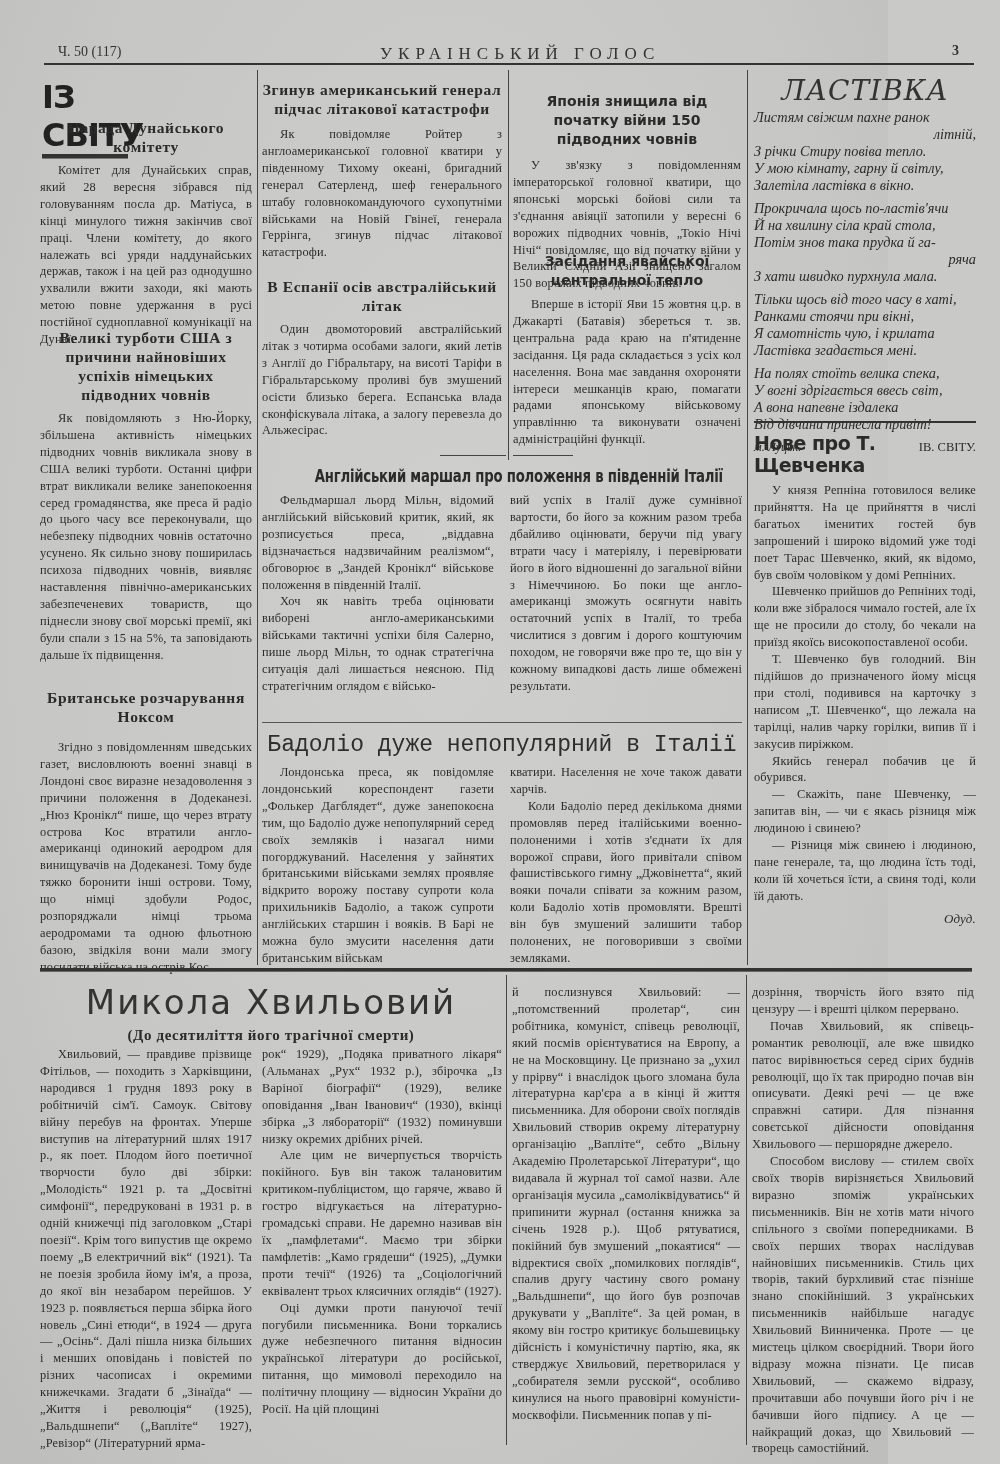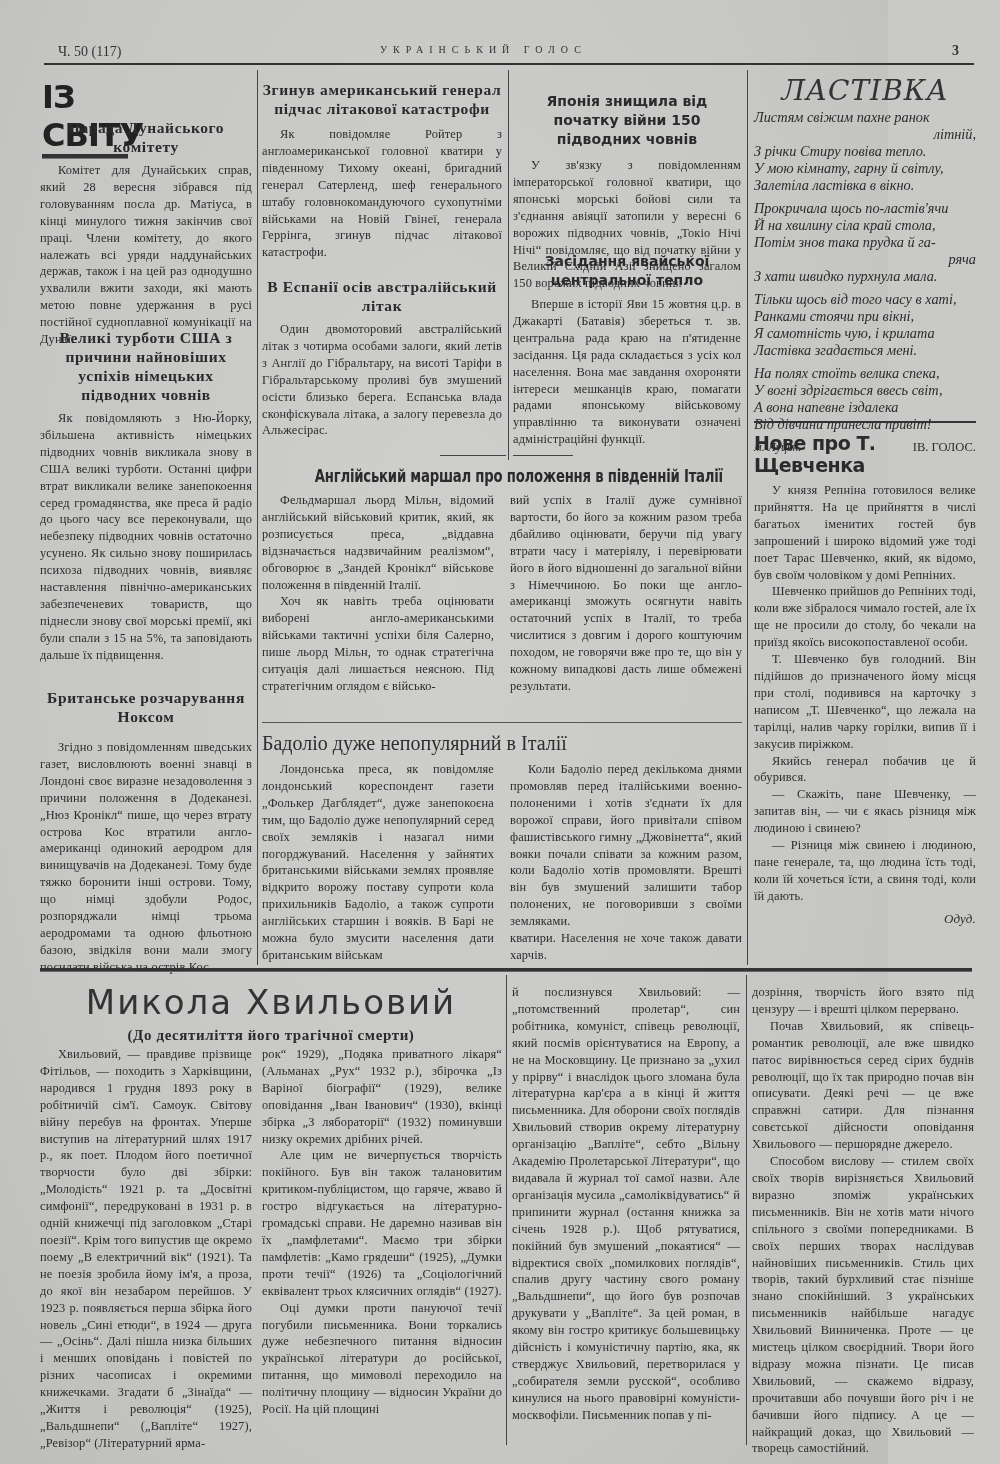--- a/index.html
+++ b/index.html
@@ -17,30 +17,30 @@
   .p{font-size:12.4px;line-height:16.9px;text-align:justify;color:#2d2d2d;letter-spacing:0.15px;}
   .p .par{text-indent:18px;margin:0;}
   .poem-title{font-family:"DejaVu Serif",serif;font-style:italic;font-size:28px;text-align:center;color:#333;letter-spacing:1px;}
   .poem{font-family:"Liberation Serif",serif;font-style:italic;font-size:14.3px;line-height:17px;color:#2b2b2b;}
   .poem .st{margin-bottom:6px;}
   .poem .ln{display:block;}
   .poem .ln.r{text-align:right;}
   .sig{font-style:italic;font-size:12px;}
   .big-title{font-family:"DejaVu Sans",sans-serif;font-size:34px;text-align:center;color:#333;letter-spacing:2px;}
   .cond{font-family:"DejaVu Sans",sans-serif;font-weight:bold;font-size:16px;letter-spacing:-0.3px;transform:scaleX(0.78);transform-origin:center;white-space:nowrap;text-align:center;color:#2b2b2b;}
-  .sans-h{font-family:Liberation Serif, serif;font-size:20px;color:#2e2e2e;}
+  .sans-h{font-family:Liberation Mono, monospace;font-size:23px;text-align:center;color:#2e2e2e;}
   .bold-cond{font-family:"DejaVu Sans",sans-serif;font-weight:bold;font-size:19px;color:#2b2b2b;letter-spacing:-0.5px;}
 </style>
 </head>
 <body>
 
 <div class="page">
 
   <div class="abs hdr" style="left:58px;top:44px;">Ч. 50 (117)</div>
-  <div class="abs hdr" style="left:380px;top:44px;letter-spacing:6px;font-size:10px;">УКРАІНСЬКИЙ ГОЛОС</div>
+  <div class="abs hdr" style="left:380px;top:44px;letter-spacing:6px;font-size:17px;">УКРАІНСЬКИЙ ГОЛОС</div>
   <div class="abs hdr" style="left:952px;top:43px;font-weight:bold;">3</div>
   <div class="rule" style="left:44px;top:63px;width:930px;"></div>
 
   <div class="vrule" style="left:257px;top:70px;height:895px;"></div>
   <div class="vrule" style="left:508px;top:70px;height:390px;"></div>
   <div class="vrule" style="left:747px;top:70px;height:895px;"></div>
 
   <div class="abs" style="left:42px;top:78px;width:86px;">
     <div class="sec-title">ІЗ СВІТУ</div>
     <div class="sec-underline"></div>
@@ -113,22 +113,22 @@
 
   <div class="abs" style="left:262px;top:722px;width:480px;height:1px;background:#555;"></div>
 
   <div class="abs" style="left:262px;top:732px;width:480px;">
     <div class="sans-h" style="margin-bottom:6px;">Бадоліо дуже непопулярний в Італії</div>
     <div style="display:flex;gap:16px;">
       <div class="p" style="width:232px;">
         <p class="par">Лондонська преса, як повідомляе лондонський кореспондент газети „Фолькер Дагблядет“, дуже занепокоєна тим, що Бадоліо дуже непопулярний серед своїх земляків і назагал ними погорджуваний. Населення у зайнятих британськими військами землях проявляе відкрито ворожу поставу супроти кола прихильників Бадоліо, а також супроти англійських старшин і вояків. В Барі не можна було змусити населення дати британським військам</p>
       </div>
       <div class="p" style="width:232px;">
+        <p class="par" style="text-indent:0">кватири. Населення не хоче також давати харчів.</p>
         <p class="par">Коли Бадоліо перед декількома днями промовляв перед італійськими военно-полоненими і хотів з'єднати їх для ворожої справи, його привітали співом фашистівського гимну „Джовінетта“, який вояки почали співати за кожним разом, коли Бадоліо хотів промовляти. Врешті він був змушений залишити табор полонених, не поговоривши з своїми земляками.</p>
-        <p class="par" style="text-indent:0">кватири. Населення не хоче також давати харчів.</p>
       </div>
     </div>
   </div>
 
   <div class="abs" style="left:754px;top:74px;width:222px;">
     <div class="poem-title">ЛАСТІВКА</div>
     <div class="poem" style="margin-top:2px;">
       <div class="st">
         <span class="ln">Листям свіжим пахне ранок</span>
         <span class="ln r">літній,</span>
@@ -150,21 +150,21 @@
         <span class="ln">Ластівка згадається мені.</span>
       </div>
       <div class="st">
         <span class="ln">На полях стоїть велика спека,</span>
         <span class="ln">У вогні здрігається ввесь світ,</span>
         <span class="ln">А вона напевне іздалека</span>
         <span class="ln">Від дівчини принесла привіт!</span>
       </div>
       <div style="display:flex;justify-content:space-between;margin-top:4px;">
         <span class="sig">м. Луцьк.</span>
-        <span class="sig" style="font-style:normal;font-size:12.5px;">ІВ. ГОЛОС.</span>
+        <span class="sig" style="font-style:normal;font-size:12.5px;">ІВ. СВІТУ.</span>
       </div>
     </div>
   </div>
 
   <div class="abs" style="left:754px;top:421px;width:222px;height:2px;background:#333;"></div>
 
   <div class="abs" style="left:754px;top:432px;width:222px;">
     <div class="bold-cond">Нове про Т. Щевченка</div>
     <div class="p" style="margin-top:6px;">
       <p class="par">У князя Репніна готовилося велике прийняття. На це прийняття в числі багатьох іменитих гостей був запрошений і широко відомий уже тоді поет Тарас Шевченко, який, як відомо, був своїм чоловіком у домі Репніних.</p>

